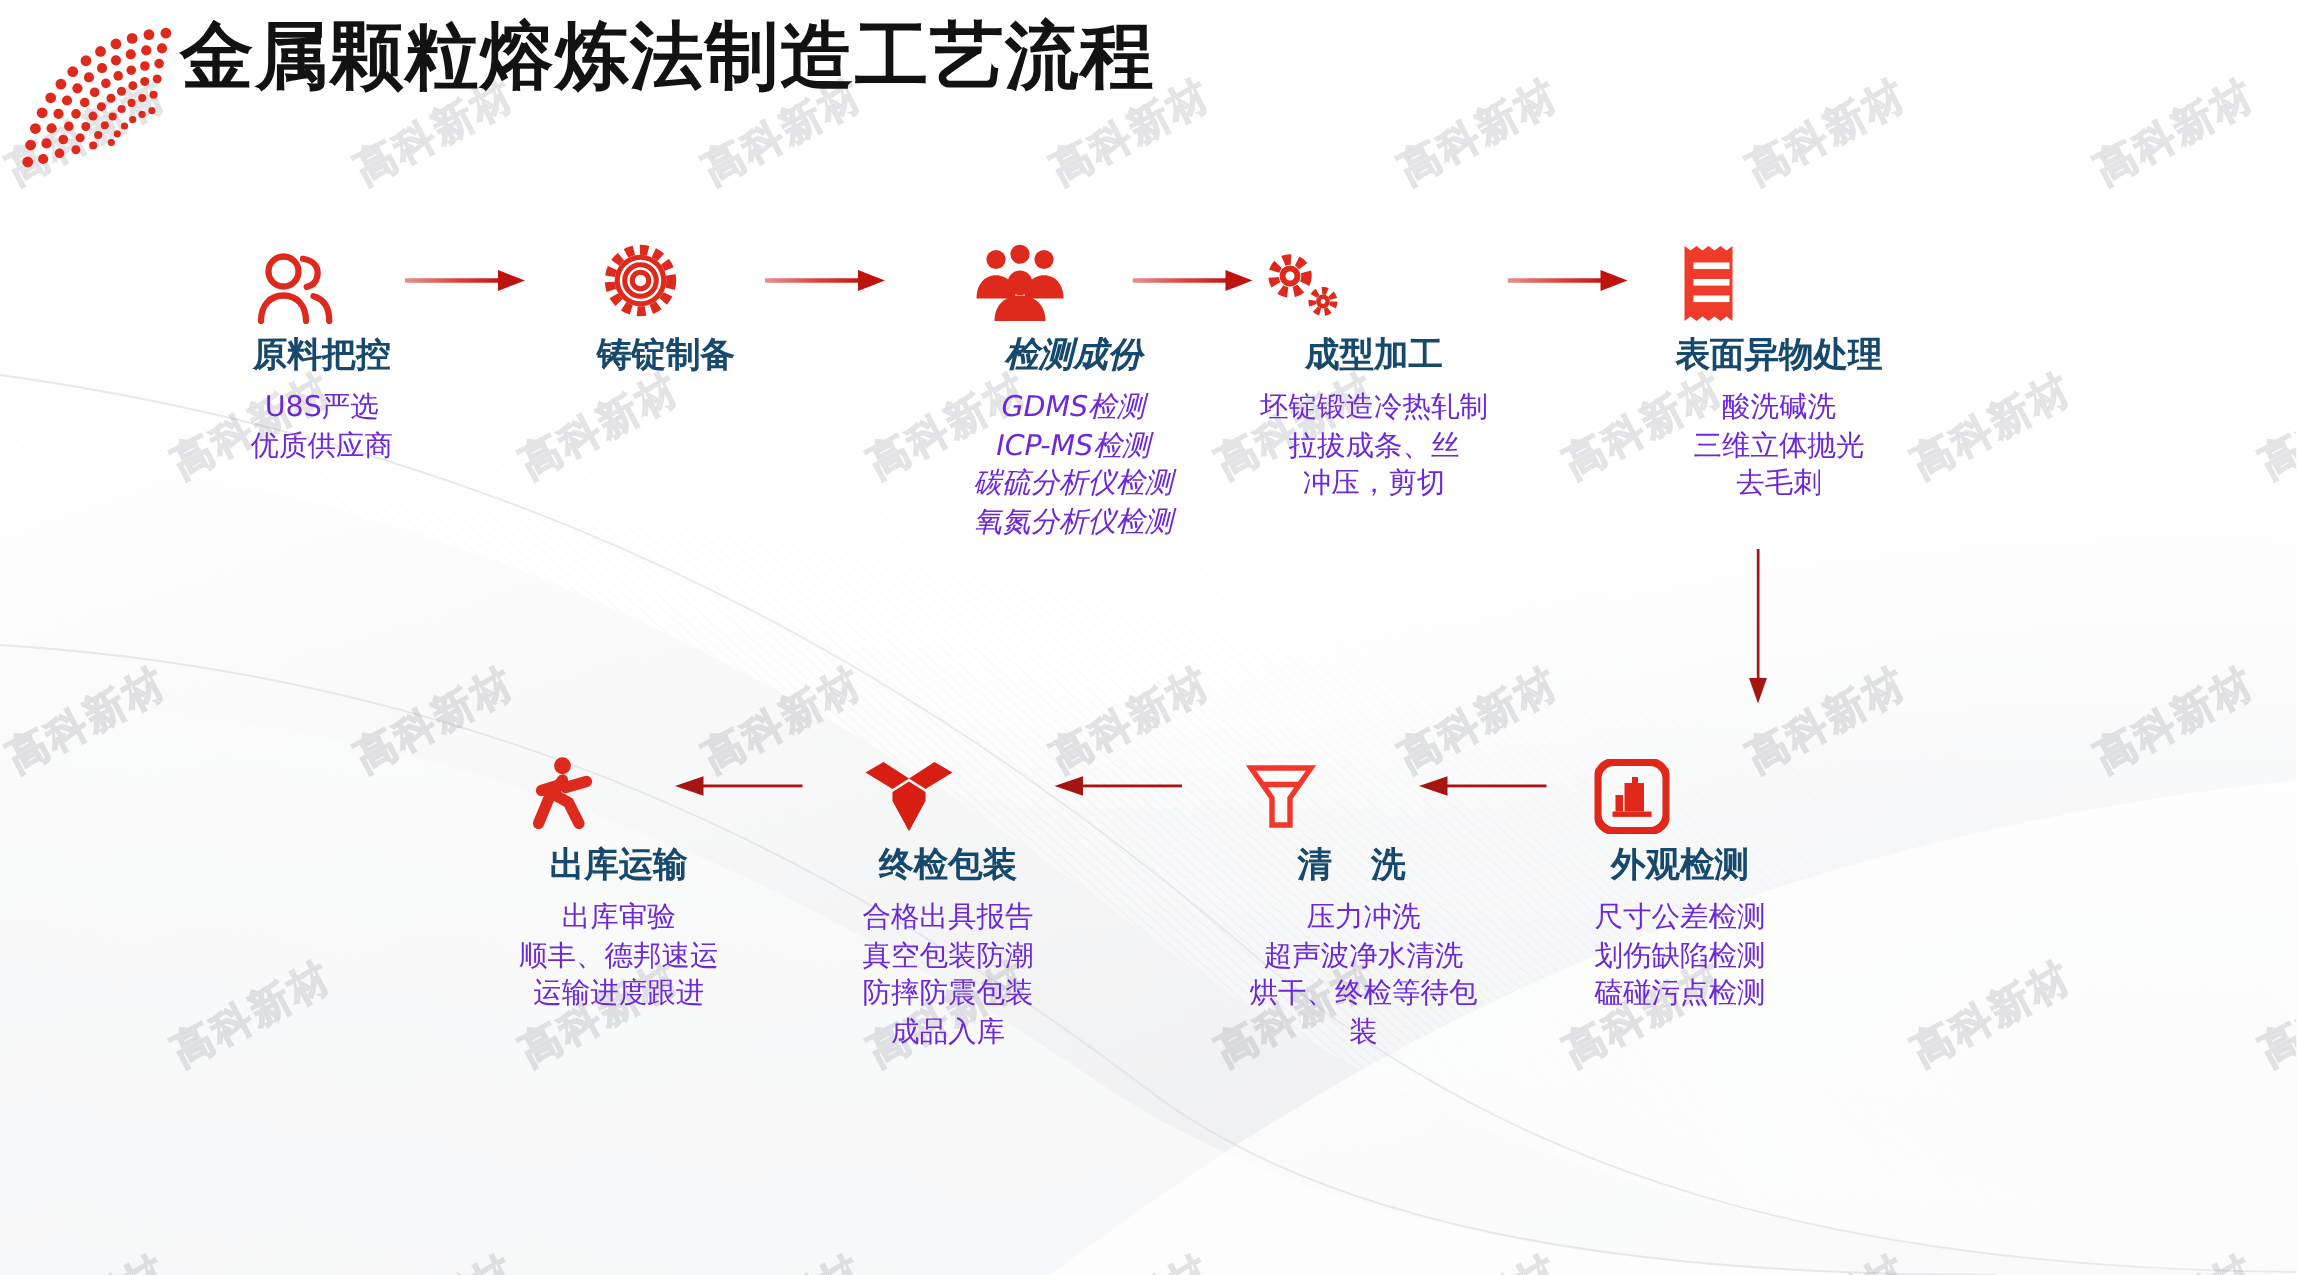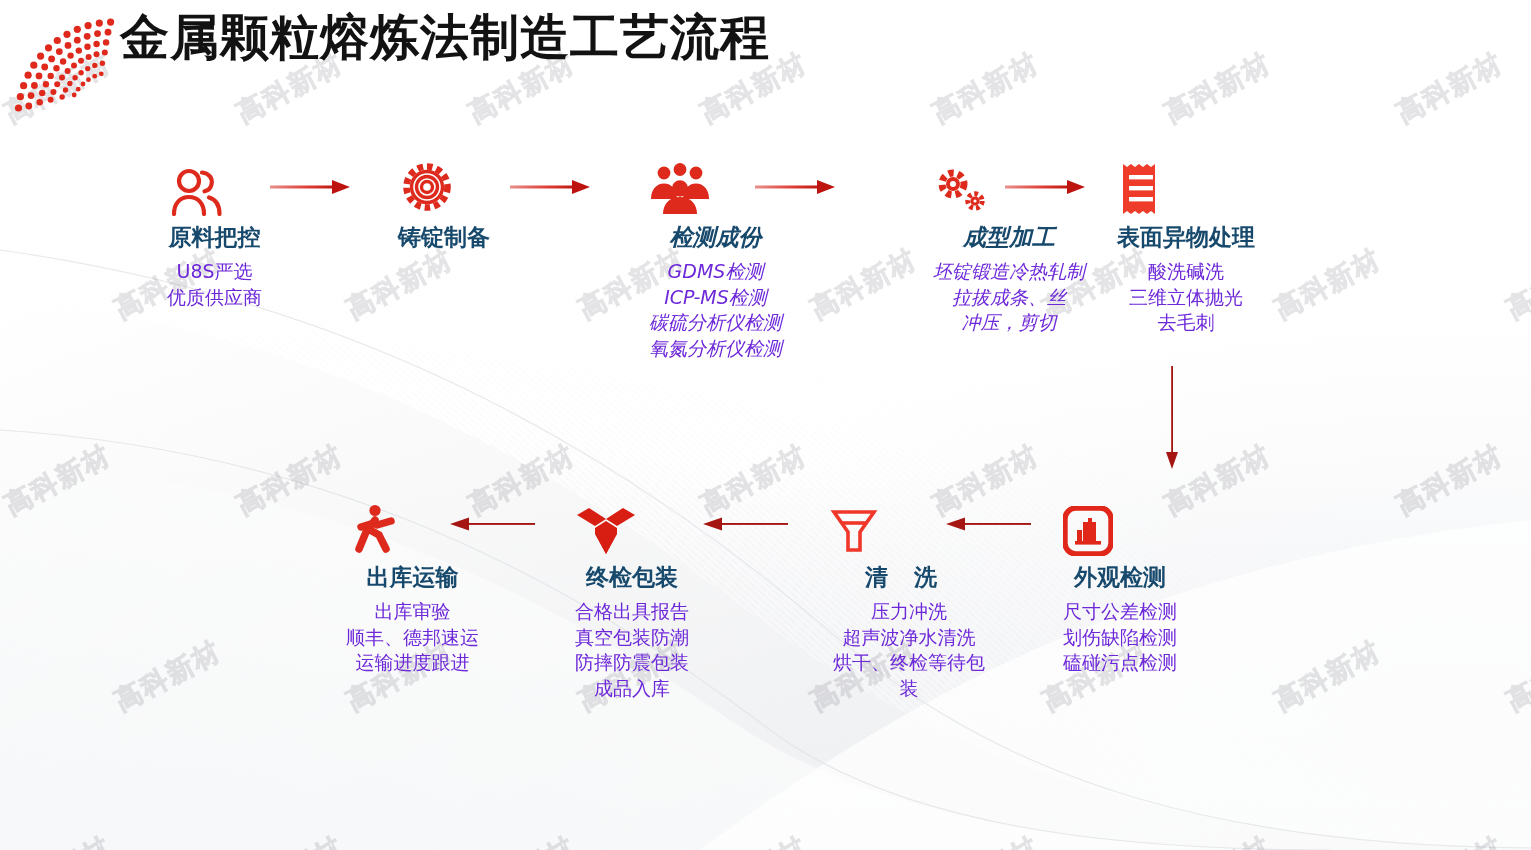--- a/index.html
+++ b/index.html
@@ -304,21 +304,21 @@
   </div>
   <div class="step-title">检测成份</div>
   <div class="step-lines">
       <div>GDMS检测</div>
       <div>ICP-MS检测</div>
       <div>碳硫分析仪检测</div>
       <div>氧氮分析仪检测</div>
     </div>
 </div>
 
-<div class="step" style="left:933px;top:158px;font-style:italic;">
+<div class="step" style="left:840px;top:158px;">
   <div class="step-icon">
     <svg width="58" height="50" viewBox="0 0 58 50" fill="none" stroke="#dd2a1c">
       <circle cx="20" cy="18" r="11" stroke-width="7" stroke-dasharray="5.2 4.2"></circle>
       <circle cx="20" cy="18" r="5" stroke-width="4"></circle>
       <circle cx="42" cy="35" r="7.2" stroke-width="5" stroke-dasharray="3.6 3.0"></circle>
       <circle cx="42" cy="35" r="3.1" stroke-width="3"></circle>
     </svg>
   </div>
   <div class="step-title">成型加工</div>
   <div class="step-lines">

